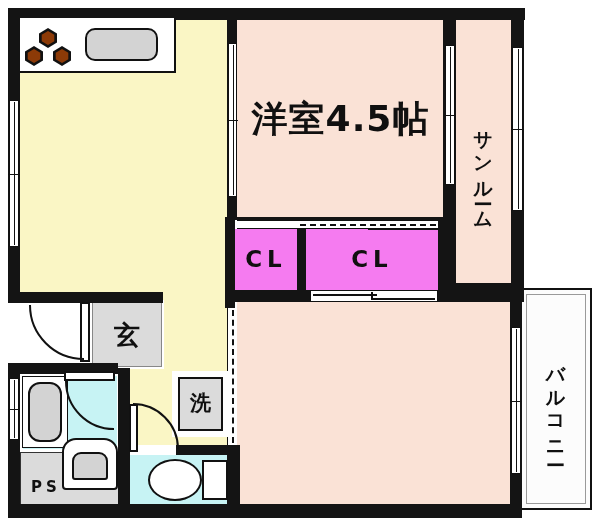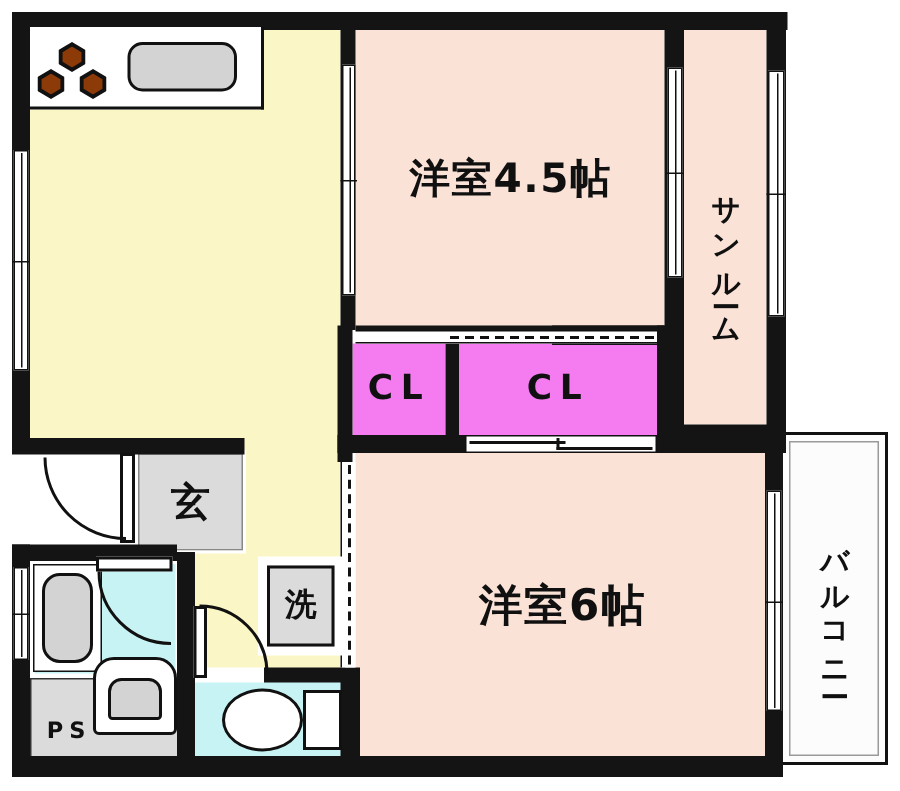--- a/index.html
+++ b/index.html
@@ -132,23 +132,22 @@
   <div class="door-panel" style="left:80px;top:302px;width:10px;height:60px;"></div>
   <div class="door-panel" style="left:64px;top:371px;width:51px;height:10px;"></div>
   <div class="door-panel" style="left:129px;top:404px;width:9px;height:48px;"></div>
 
   <svg class="overlay" width="600" height="527" viewBox="0 0 600 527">
     <path d="M30,305 A54,54 0 0 0 84,359" fill="none" stroke="#111" stroke-width="2"></path>
     <path d="M66,381 A48,48 0 0 0 114,429" fill="none" stroke="#111" stroke-width="2"></path>
     <path d="M133,404 A45,45 0 0 1 178,449" fill="none" stroke="#111" stroke-width="2"></path>
   </svg>
 
-  <div class="label" style="left:243px;top:102px;width:195px;height:34px;font-size:27px;letter-spacing:1px;">洋室4.5帖</div>
+  <div class="label" style="left:243px;top:102px;width:195px;height:34px;font-size:36px;letter-spacing:1px;">洋室4.5帖</div>
   <div class="label vtext" style="left:456px;top:95px;width:55px;height:150px;font-size:19px;">サンルーム</div>
   <div class="label" style="left:235px;top:242px;width:62px;height:34px;font-size:23px;letter-spacing:5px;">CL</div>
   <div class="label" style="left:306px;top:242px;width:132px;height:34px;font-size:23px;letter-spacing:5px;">CL</div>
-  <div class="label" style="left:270px;top:385px;width:210px;height:36px;font-size:29px;letter-spacing:1px;">洋室6帖</div>
   <div class="label vtext" style="left:524px;top:320px;width:64px;height:170px;font-size:19px;">バルコニー</div>
   <div class="label" style="left:92px;top:318px;width:70px;height:34px;font-size:26px;">玄</div>
   <div class="label" style="left:178px;top:388px;width:45px;height:30px;font-size:21px;">洗</div>
   <div class="label" style="left:24px;top:474px;width:44px;height:26px;font-size:15px;letter-spacing:4px;">PS</div>
 
 </div>
 
 </body></html>

